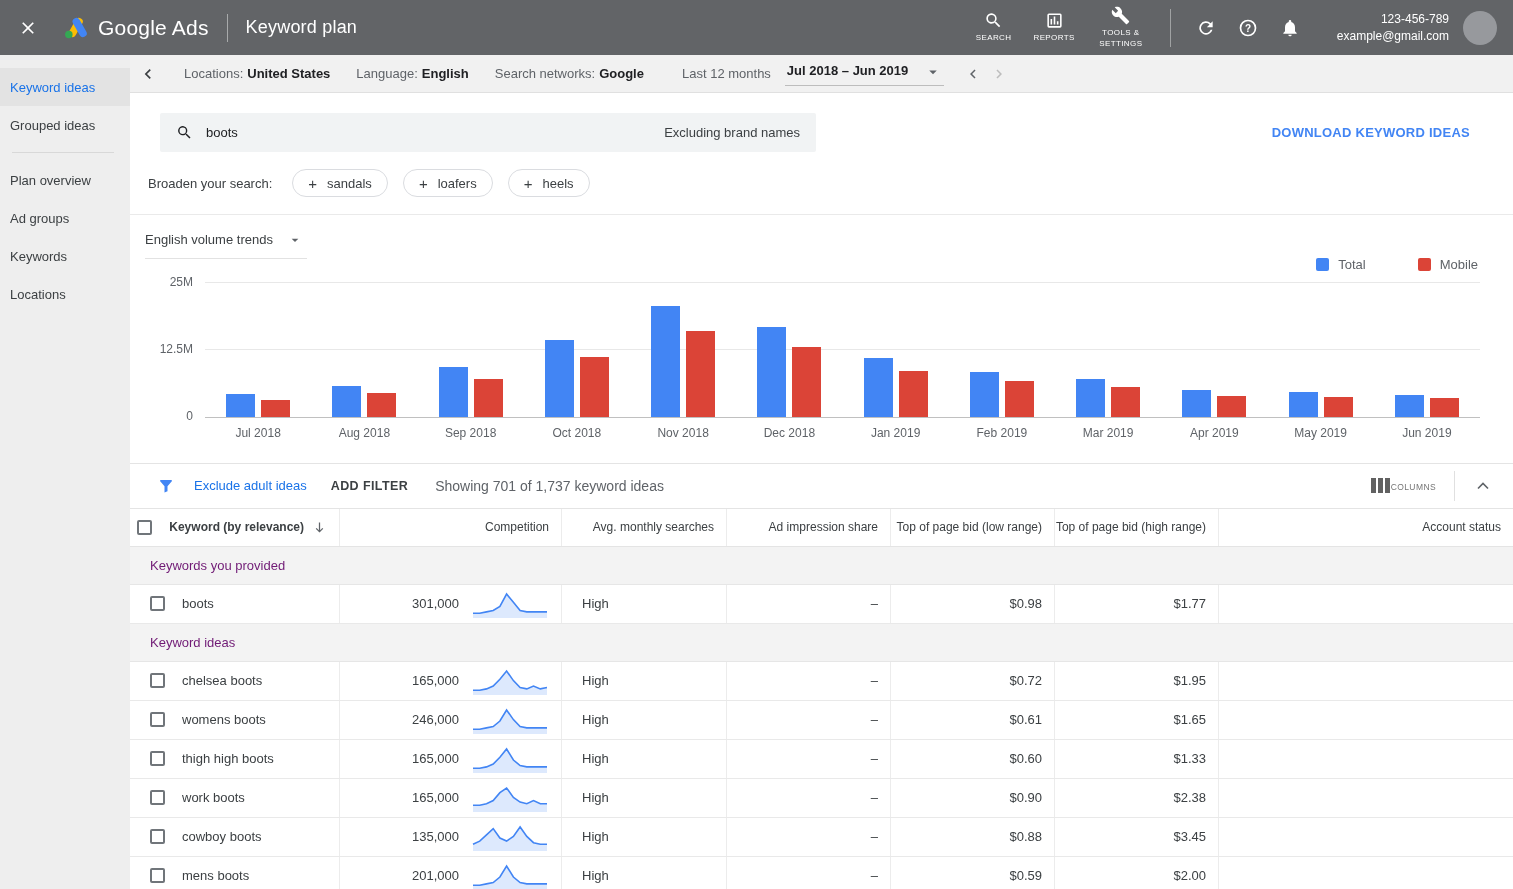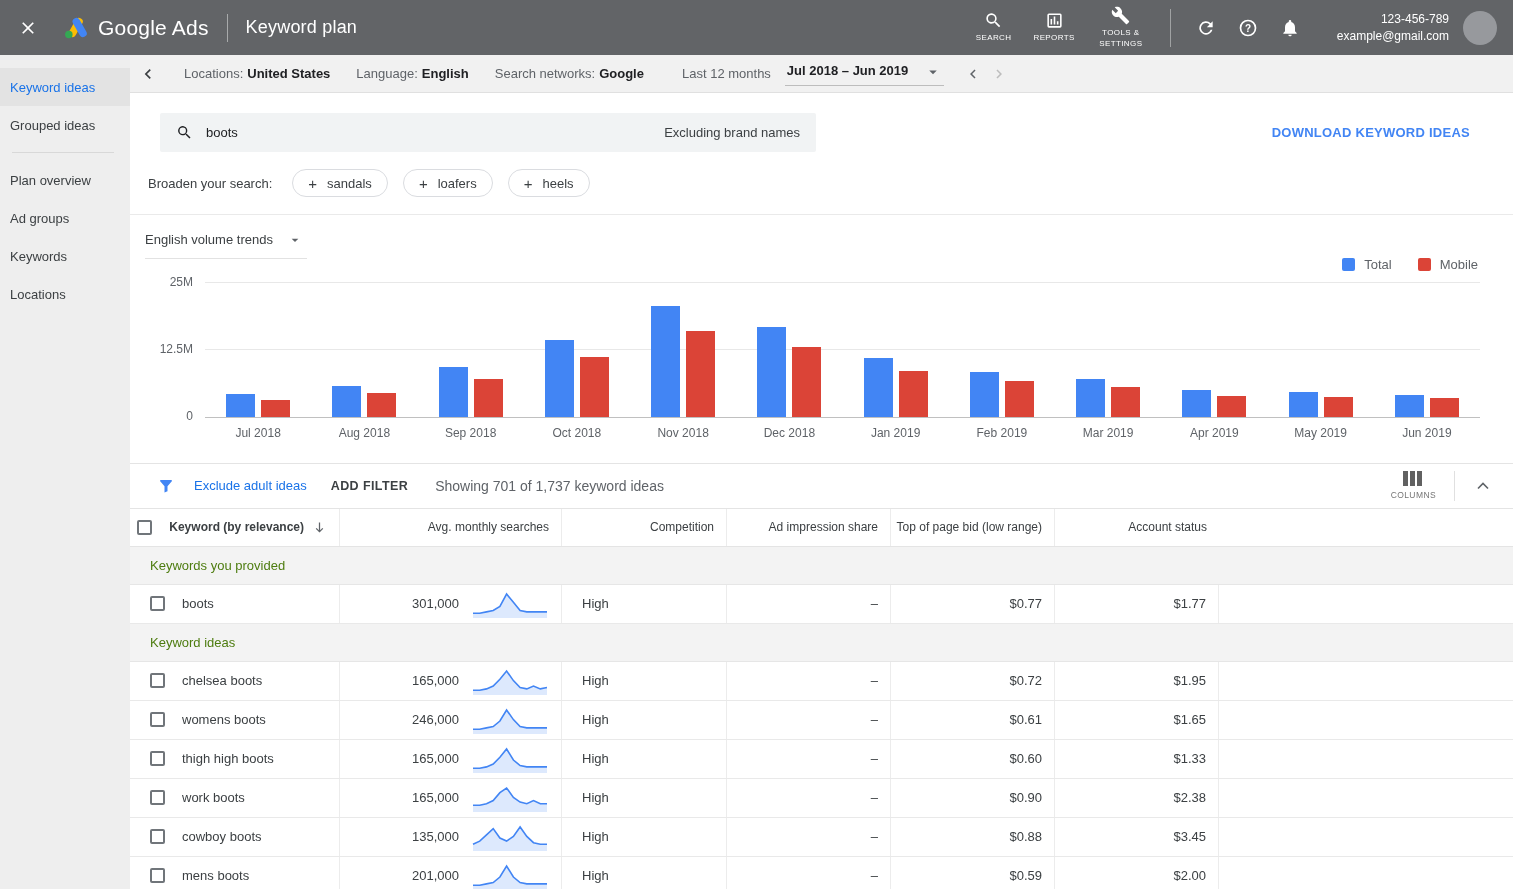--- a/index.html
+++ b/index.html
@@ -60,57 +60,57 @@
 
   .broaden-row { display:flex; align-items:center; margin-top:17px; padding:0 0 17px 18px; border-bottom:1px solid #eaeaea; }
   .broaden-label { font-size:13px; color:#3c4043; margin-right:20px; }
   .chip { display:inline-flex; align-items:center; height:28px; padding:0 15px; border:1px solid #dadce0; border-radius:15px; font-size:13px; color:#3c4043; margin-right:15px; cursor:pointer; background:#fff; }
   .chip .plus { margin-right:10px; font-size:15px; color:#3c4043; line-height:1; }
 
   
   .chart-sec { position:relative; padding:15px 33px 0 15px; }
   .cs-title { display:inline-flex; align-items:center; font-size:13px; color:#3c4043; padding:0 4px 10px 0; border-bottom:1px solid #e2e2e2; cursor:pointer; }
   .cs-title svg { width:16px; height:16px; fill:#5f6368; margin-left:14px; }
-  .legend { position:absolute; top:42px; right:35px; display:flex; align-items:center; }
+  .legend { position:absolute; top:42px; right:35px; display:flex; align-items:center;gap:26px; }
   .lg-item { display:flex; align-items:center; font-size:13px; color:#5f6368; margin-left:26px; }
   .lg-sq { width:13px; height:13px; border-radius:2px; margin-right:9px; }
   .plot-wrap { position:relative; margin:23px 0 0 60px; }
   .plot { position:relative; }
   .gridline { position:absolute; left:0; right:0; height:1px; background:#e8e8e8; }
   .gridline.zero { background:#c0c0c0; }
   .ylab { position:absolute; left:-58px; width:46px; text-align:right; font-size:12px; color:#5f6368; }
   .months { display:flex; justify-content:space-around; position:relative; }
   .month { display:flex; flex-direction:column; align-items:center; }
   .pair { height:135px; display:flex; align-items:flex-end; gap:6px; }
   .bar { width:29px; }
   .mlabel { margin-top:9px; font-size:12px; color:#5f6368; }
 
   
   .filter-row { height:46px; margin-top:23px; border-top:1px solid #e4e4e4; border-bottom:1px solid #e4e4e4; display:flex; align-items:center; }
   .funnel { margin-left:27px; }
   .funnel svg { width:18px; height:18px; }
   .exclude-link { margin-left:19px; color:#1a73e8; font-size:13px; cursor:pointer; text-decoration:none; }
   .add-filter { margin-left:24px; font-size:12.5px; font-weight:700; color:#3c4043; letter-spacing:.4px; cursor:pointer; }
   .showing { margin-left:27px; font-size:14px; color:#5f6368; }
-  .columns-btn { margin-left:auto; display:flex; flex-direction:column; align-items:center; cursor:pointer; }
+  .columns-btn { margin-left:auto; display:flex; flex-direction:row; cursor:pointer; }
   .columns-label { font-size:8.5px; color:#757575; margin-top:4px; letter-spacing:.4px; }
   .fr-vdiv { width:1px; height:30px; background:#e0e0e0; margin:0 18px; }
   .collapse-btn { margin-right:20px; cursor:pointer; }
   .collapse-btn svg { width:20px; height:20px; }
 
   
   .grid-row { display:grid; grid-template-columns:210px 222px 165px 164px 164px 164px 1fr; }
   .thead { height:38px; border-bottom:1px solid #e4e4e4; }
   .th { display:flex; align-items:center; font-size:12px; color:#3c4043; padding:0 12px; border-right:1px solid #ececec; white-space:nowrap; overflow:hidden;justify-content:flex-end; }
   .th:last-child { border-right:none; }
   .th.right { justify-content:flex-end; }
   .th.first { font-weight:700; padding-left:20px; }
   .th.first svg { width:15px; height:15px; fill:#5f6368; margin-left:8px; flex:none; }
   .cb { width:15px; height:15px; border:2px solid #70757a; border-radius:2px; background:#fff; margin-right:17px; flex:none; cursor:pointer; }
-  .section-row { height:38px; display:flex; align-items:center; background:#f3f3f3; padding-left:20px; font-size:13px; color:#4d7c0f; border-bottom:1px solid #e6e6e6; }
+  .section-row { height:38px; display:flex; align-items:center; background:#f3f3f3; padding-left:20px; font-size:13px; color:#701a75; border-bottom:1px solid #e6e6e6; }
   .trow { height:39px; border-bottom:1px solid #e9e9e9; background:#fff; }
   .td { display:flex; align-items:center; font-size:13px; color:#3c4043; padding:0 12px; border-right:1px solid #ececec; overflow:hidden; }
   .td:last-child { border-right:none; }
   .td.first { padding-left:20px; }
   .td.right { justify-content:flex-end;align-items:center; }
   .td .num { margin-right:12px; }
   .td.comp { padding-left:20px; }
 </style>
 </head>
 <body>
@@ -398,42 +398,43 @@
 
       <div id="table">
           <div class="grid-row thead">
             <div class="th first">
               <span class="cb"></span>
               <span>Keyword (by relevance)</span>
               <svg viewBox="0 0 24 24">
                 <path d="M11 4v12.2l-3.6-3.6L6 14l6 6 6-6-1.4-1.4-3.6 3.6V4z"></path>
               </svg>
             </div>
+            <div class="th">Competition</div>
             <div class="th right">Avg. monthly searches</div>
-            <div class="th">Competition</div>
             <div class="th right">Ad impression share</div>
             <div class="th right">Top of page bid (low range)</div>
+            <div class="th right">Top of page bid (high range)</div>
             <div class="th">Account status</div>
           </div>
           <div class="section-row">Keywords you provided</div>
           <div class="grid-row trow">
             <div class="td first">
               <span class="cb"></span>
               <span>boots</span>
             </div>
             <div class="td right">
               <span class="num">301,000</span>
               <svg width="78" height="30">
                 <polygon points="2.0,24.3 8.7,24.3 15.5,22.9 22.2,21.5 28.9,17.4 35.6,5.0 42.4,13.3 49.1,21.5 55.8,22.9 62.5,22.9 69.3,22.9 76.0,22.9 76,29 2,29" fill="rgba(66,133,244,.18)"></polygon>
                 <polyline points="2.0,24.3 8.7,24.3 15.5,22.9 22.2,21.5 28.9,17.4 35.6,5.0 42.4,13.3 49.1,21.5 55.8,22.9 62.5,22.9 69.3,22.9 76.0,22.9" fill="none" stroke="#4285f4" stroke-width="1.6"></polyline>
               </svg>
             </div>
             <div class="td comp">High</div>
             <div class="td right">–</div>
-            <div class="td right">$0.77</div>
+            <div class="td right">$0.98</div>
             <div class="td right">$1.77</div>
             <div class="td"></div>
           </div>
           <div class="section-row">Keyword ideas</div>
           <div class="grid-row trow">
             <div class="td first">
               <span class="cb"></span>
               <span>chelsea boots</span>
             </div>
             <div class="td right">

